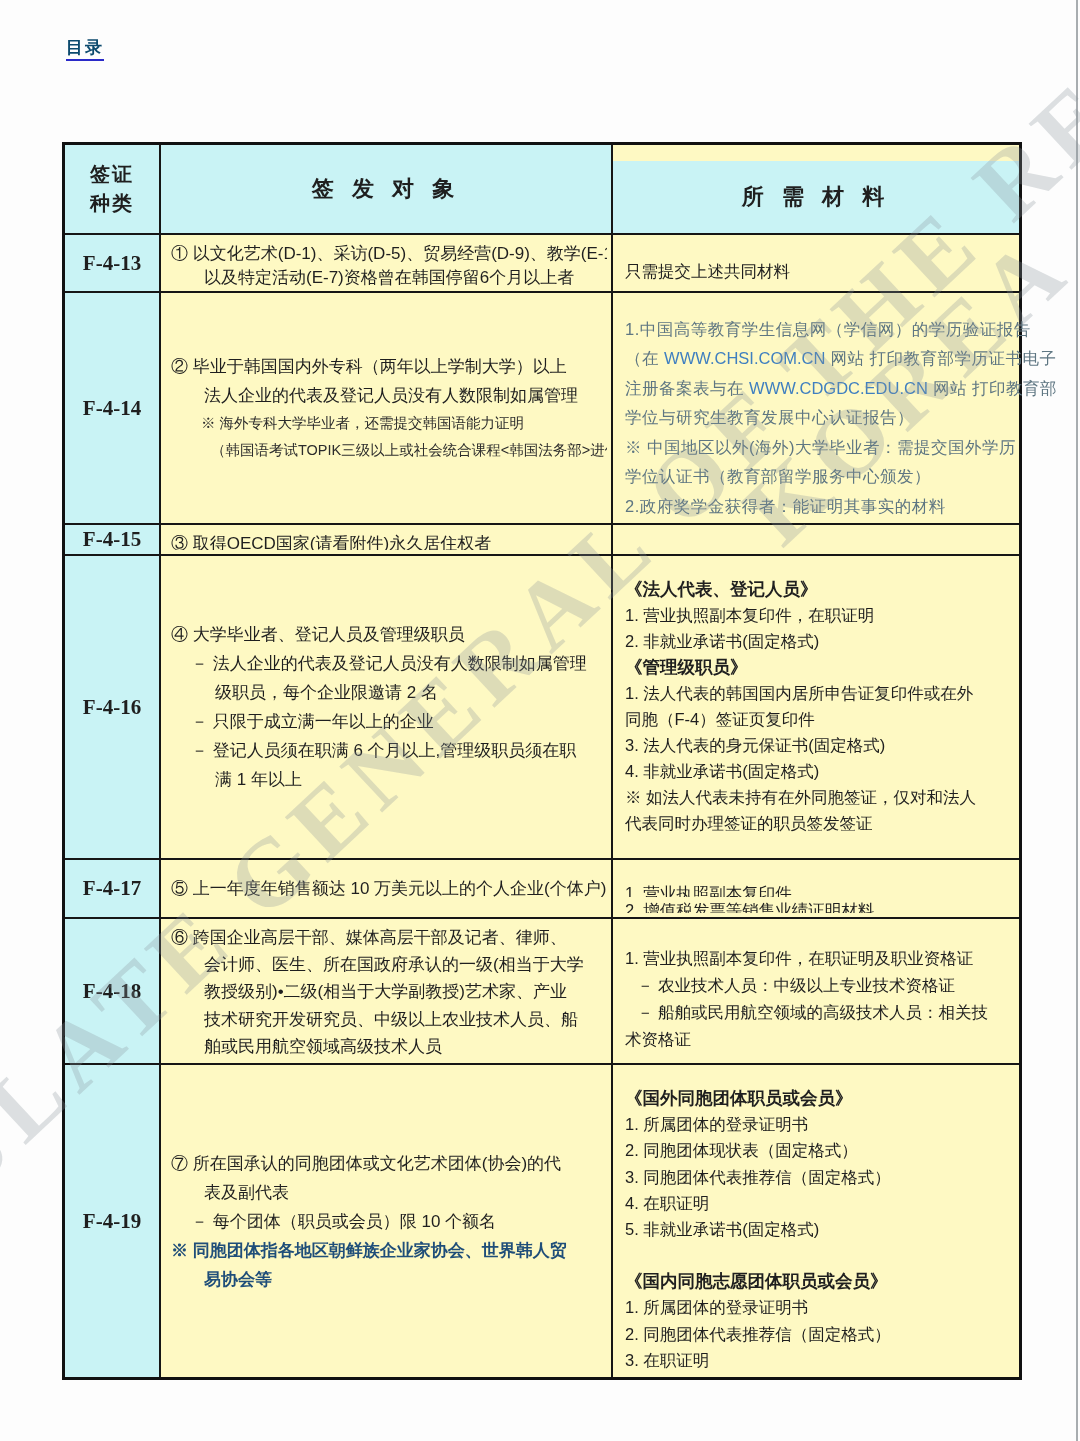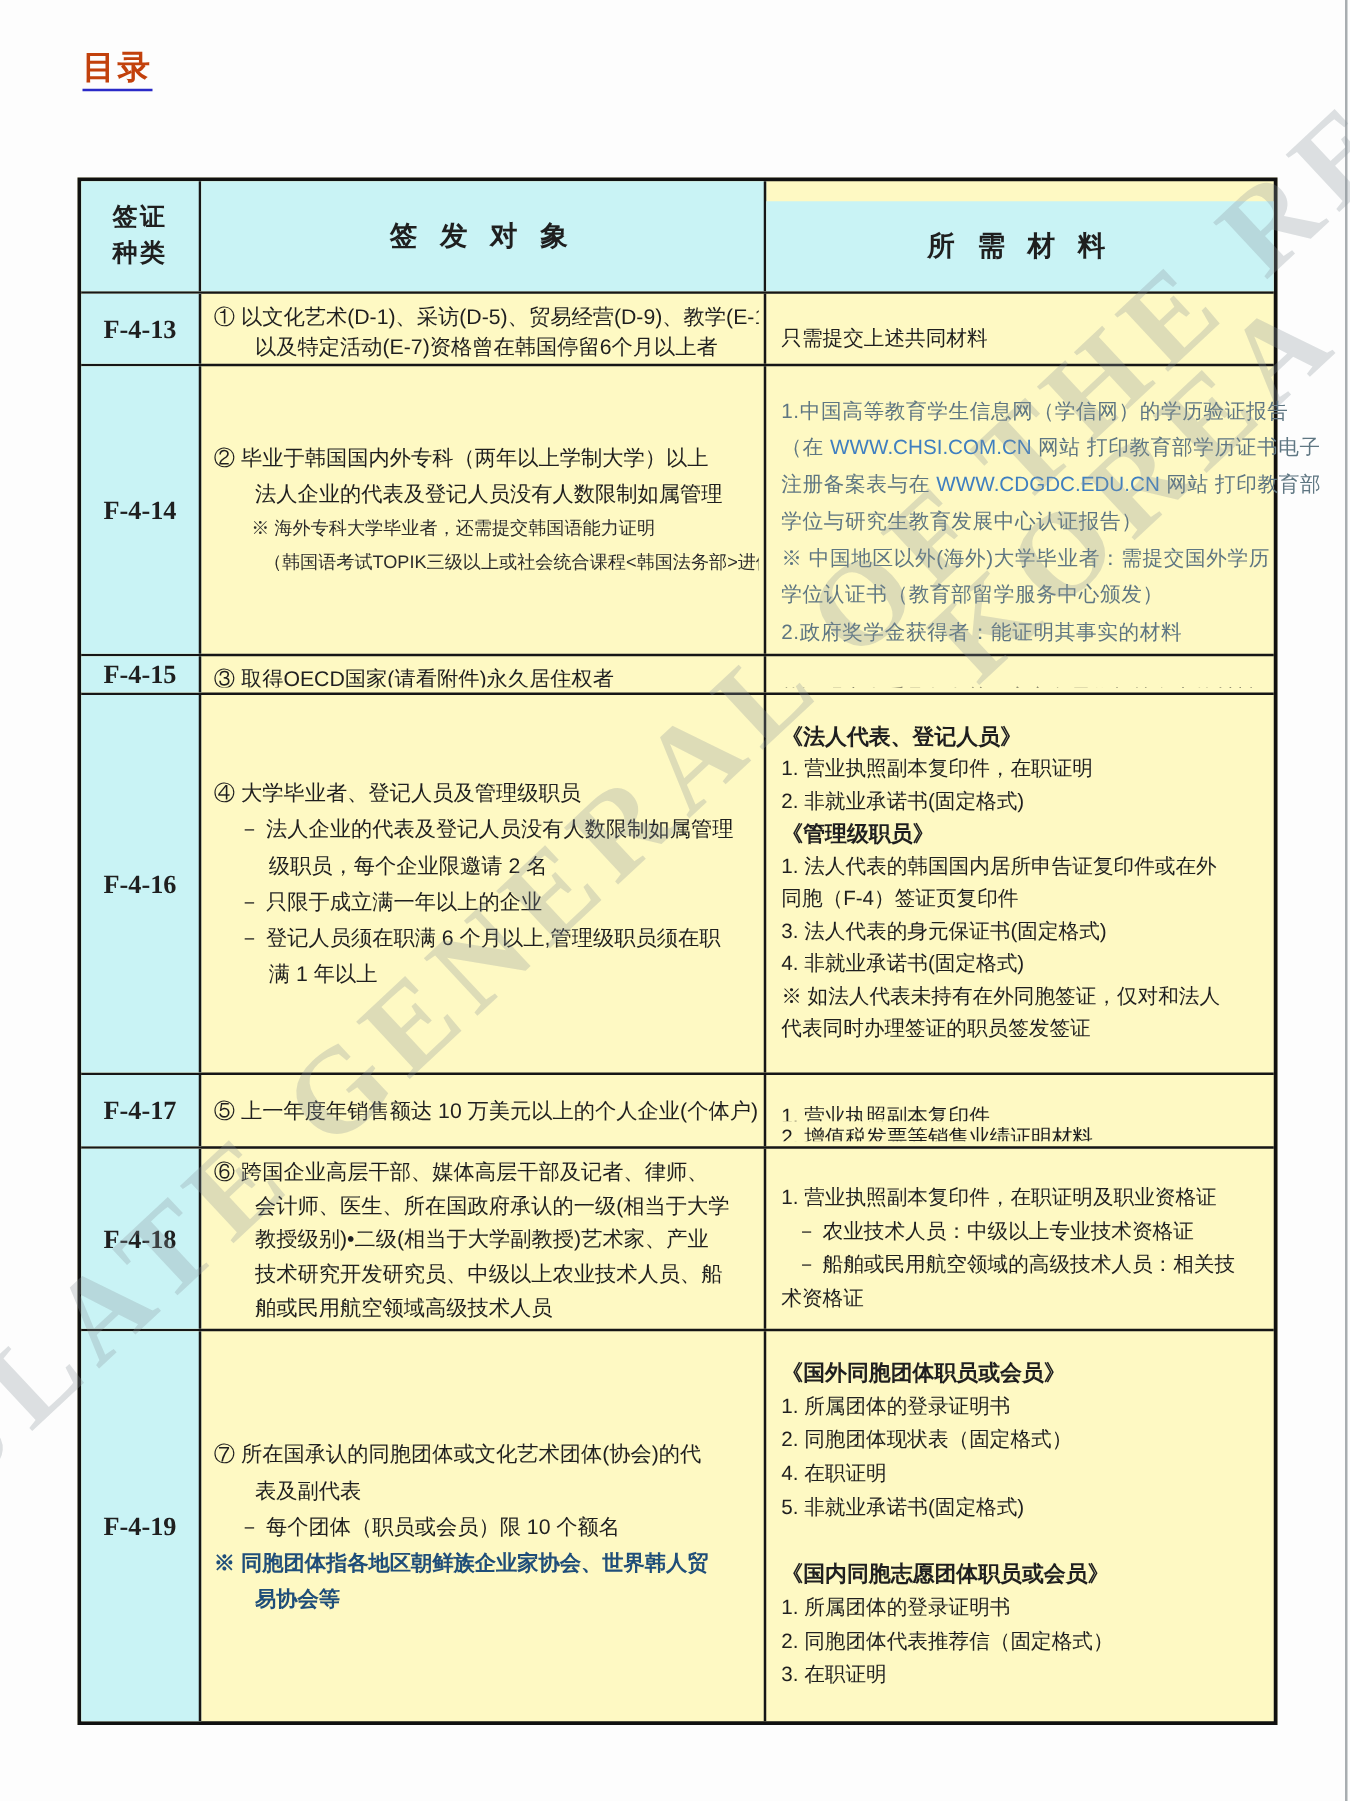--- a/index.html
+++ b/index.html
@@ -6,21 +6,21 @@
   html,body { background:#ffffff; }
   .page {
     position:relative; width:1080px; height:1441px;
     background:#fdfdfd; overflow:hidden;
     font-family:"Liberation Sans", sans-serif;
     color:#1f1f1f;
   }
   
   .toc {
     position:absolute; left:66px; top:36px;
-    font-size:26px; color:#c2410c; font-weight:bold;
+    font-size:17px; color:#0c4a6e; font-weight:bold;
     text-decoration:none; border-bottom:2px solid #2a2ac8;
     letter-spacing:2px; cursor:pointer;
   }
   
   .edge {
     position:absolute; top:0; left:1076px; width:2px; height:1441px;
     background:#a8adb0;
   }
   
   .wm {
@@ -219,20 +219,21 @@
         <div class="ln">⑦ 所在国承认的同胞团体或文化艺术团体(协会)的代</div>
         <div class="ln cont">表及副代表</div>
         <div class="ln dash">－ 每个团体（职员或会员）限 10 个额名</div>
         <div class="ln bluenote">※ 同胞团体指各地区朝鲜族企业家协会、世界韩人贸</div>
         <div class="ln bluenote2">易协会等</div>
       </div>
       <div class="c3 top">
         <div class="m-ln m-head">《国外同胞团体职员或会员》</div>
         <div class="m-ln">1. 所属团体的登录证明书</div>
         <div class="m-ln">2. 同胞团体现状表（固定格式）</div>
+        <div class="m-ln">3. 同胞团体代表推荐信（固定格式）</div>
         <div class="m-ln">4. 在职证明</div>
         <div class="m-ln">5. 非就业承诺书(固定格式)</div>
         <div class="m-ln m-head gap">《国内同胞志愿团体职员或会员》</div>
         <div class="m-ln">1. 所属团体的登录证明书</div>
         <div class="m-ln">2. 同胞团体代表推荐信（固定格式）</div>
         <div class="m-ln">3. 在职证明</div>
       </div>
     </div>
 
   </div>

